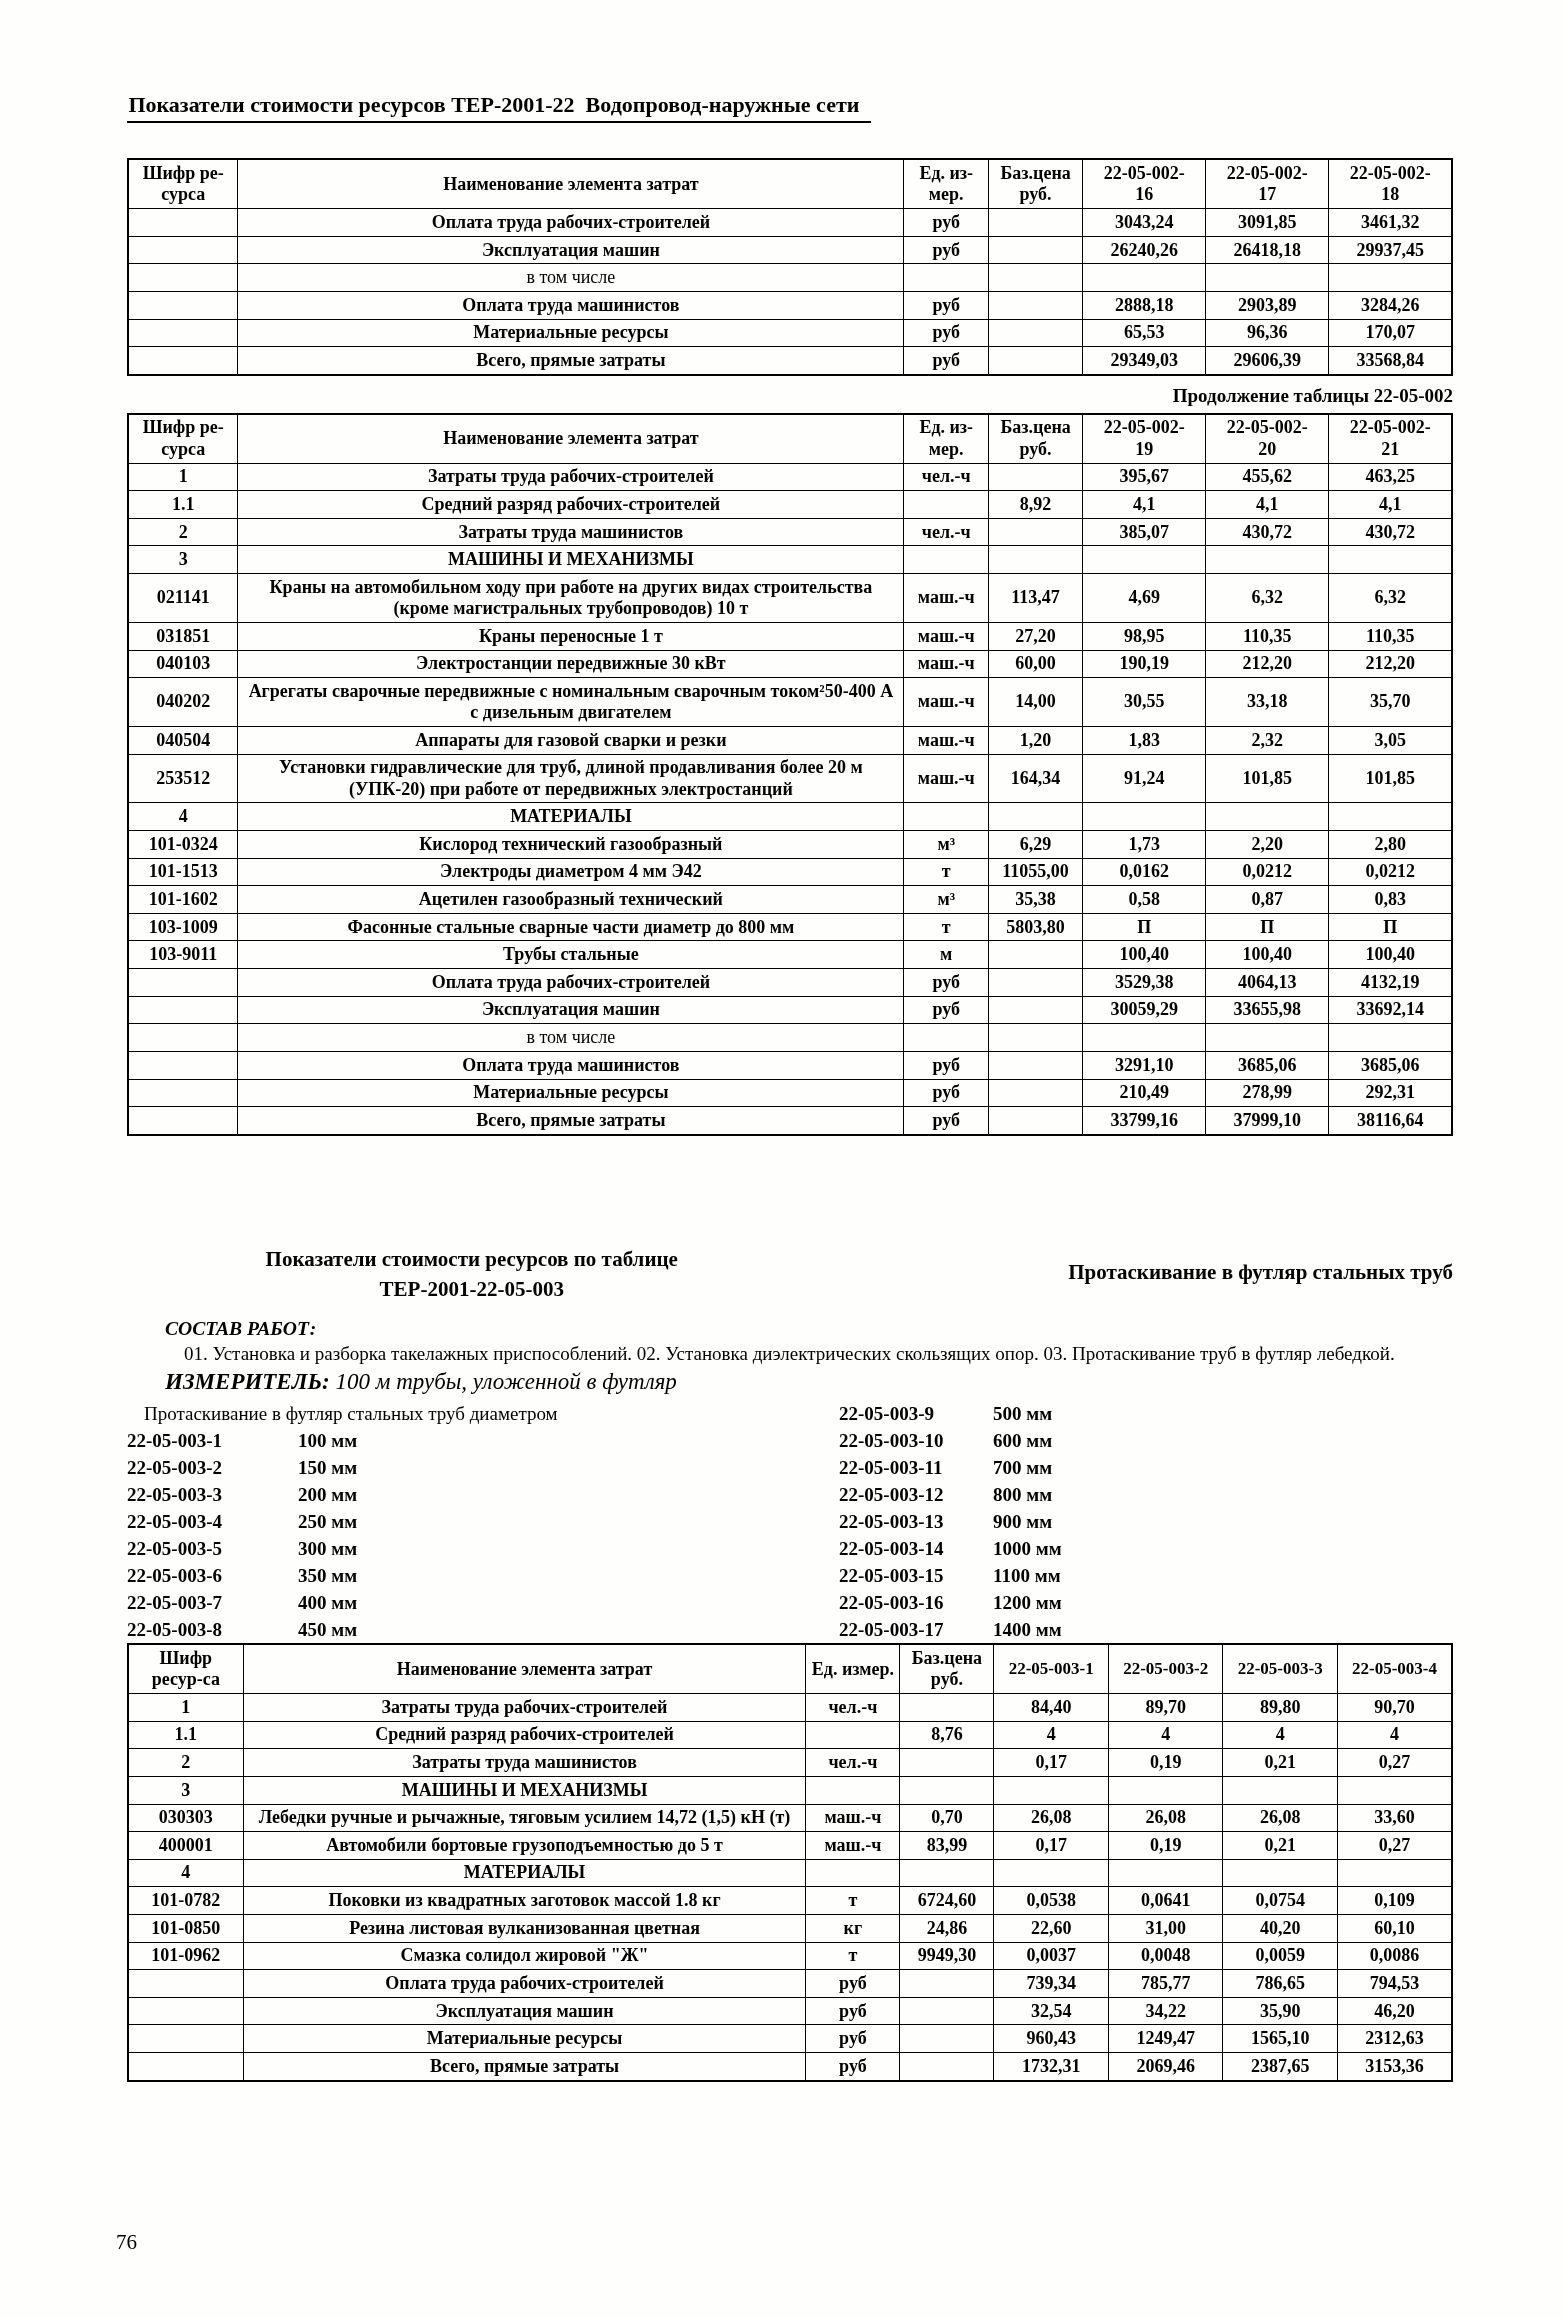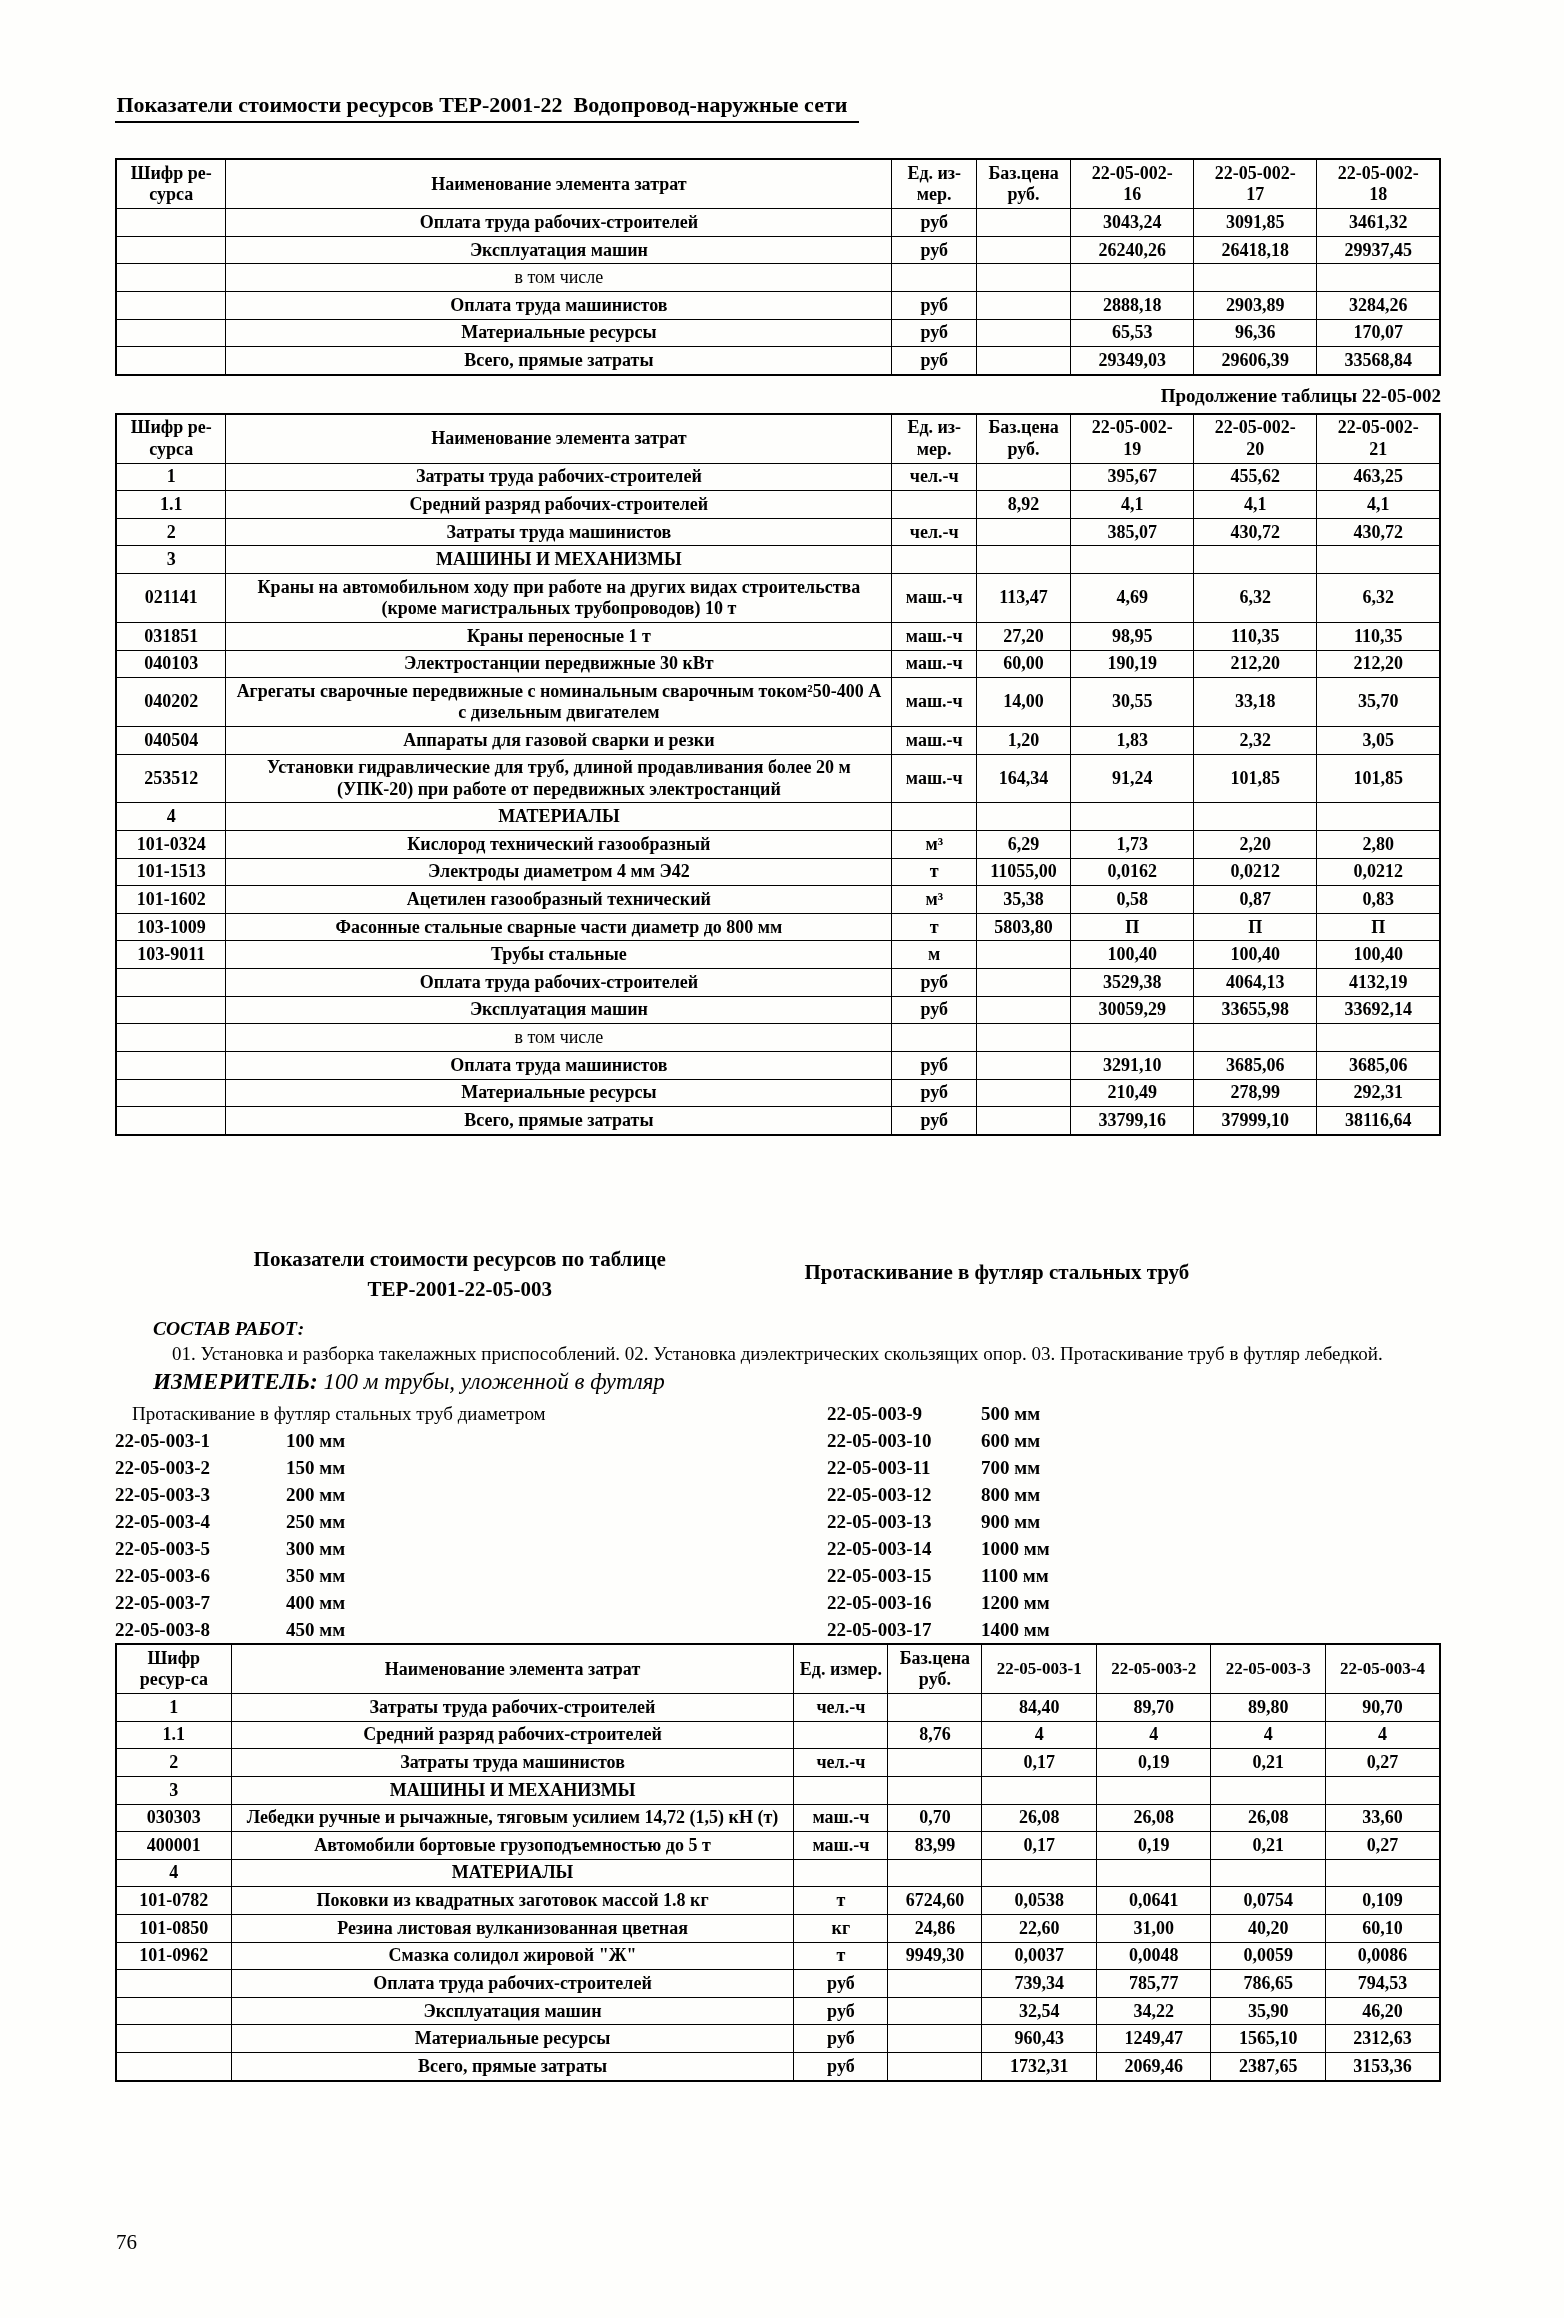--- a/index.html
+++ b/index.html
@@ -1,21 +1,21 @@
 <!DOCTYPE html>
 <html style="font-size:10.8px"><head>
 <meta charset="utf-8">
 <style>
   html,body{margin:0;padding:0;}
   body{
     width:1564px;height:2319px;background:#fefefc;color:#000;
     font-family:"Liberation Serif", serif;
     position:relative;overflow:hidden;
   }
-  .content{position:absolute;left:115px;top:92px;width:1326px;}
+  .content{position:absolute;left:127px;top:92px;width:1326px;}
 
   .doc-header{
     display:inline-block;font-size:22px;font-weight:bold;
     padding:0 12px 3.4px 1.4px;border-bottom:2.7px solid #000;white-space:pre;
   }
 
   table.cost{border-collapse:collapse;width:100%;table-layout:fixed;border:2.7px solid #000;}
   table.cost th,table.cost td{
     border:1.4px solid #000;font-size:18px;font-weight:bold;line-height:1.18;
     padding:2.7px 5.4px;vertical-align:middle;overflow:hidden;
@@ -29,21 +29,21 @@
   td.c-num{text-align:center;}
   tr.light td{font-weight:normal;}
 
   #table1{margin-top:35px;}
   .continuation{margin-top:9.5px;text-align:right;font-size:19px;font-weight:bold;}
   #table2{margin-top:5.4px;}
 
   .mid{margin-top:108px;}
   .mid-titles{display:flex;align-items:flex-start;}
   .mid-title-center{width:52%;text-align:center;font-weight:bold;font-size:21px;line-height:1.45;}
-  .mid-title-right{flex:1;text-align:left;font-weight:bold;font-size:21px;padding-top:16px;}
+  .mid-title-right{flex:1;text-align:right;font-weight:bold;font-size:21px;padding-top:16px;}
   .sostav-label{margin:13.5px 0 1.4px 38px;font-weight:bold;font-style:italic;font-size:19.6px;}
   .sostav-text{margin-left:57px;font-size:19px;line-height:1.3;}
   .izm{margin:2.7px 0 0 38px;font-size:23px;}
   .izm .lbl{font-weight:bold;font-style:italic;}
   .izm .txt{font-style:italic;}
 
   .diam{display:grid;grid-template-columns:712px 1fr;margin-top:5.4px;font-size:19px;}
   .diam-line{height:27px;line-height:27px;font-weight:bold;}
   .diam-header{height:27px;line-height:27px;margin-left:17px;font-weight:normal;}
   .d-code{display:inline-block;width:171px;}

